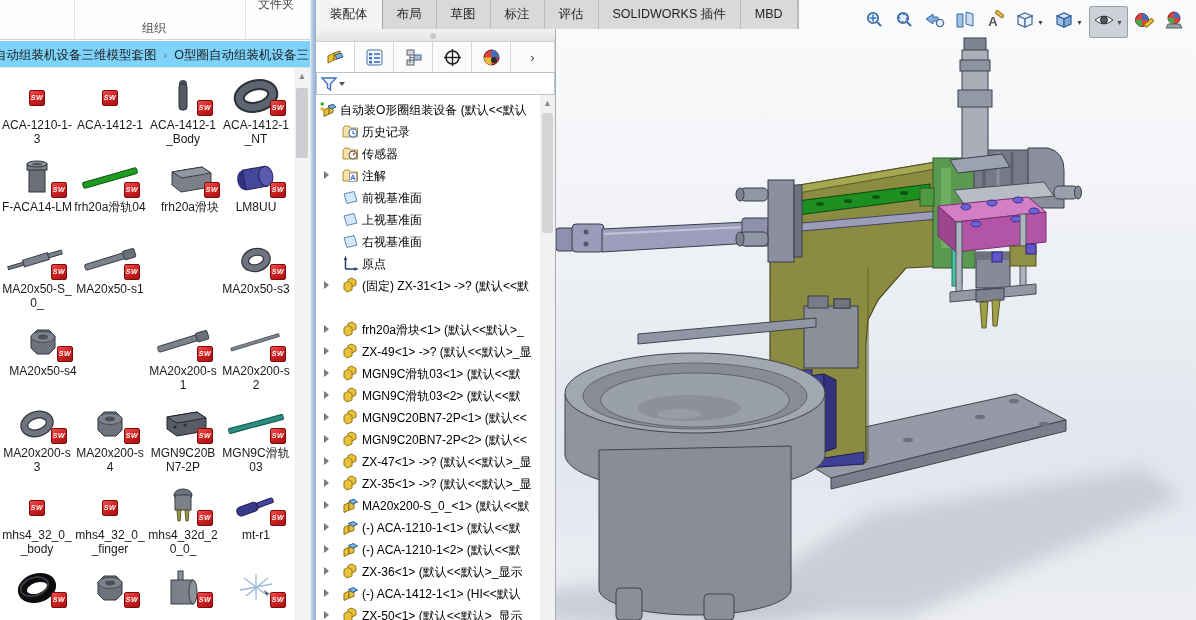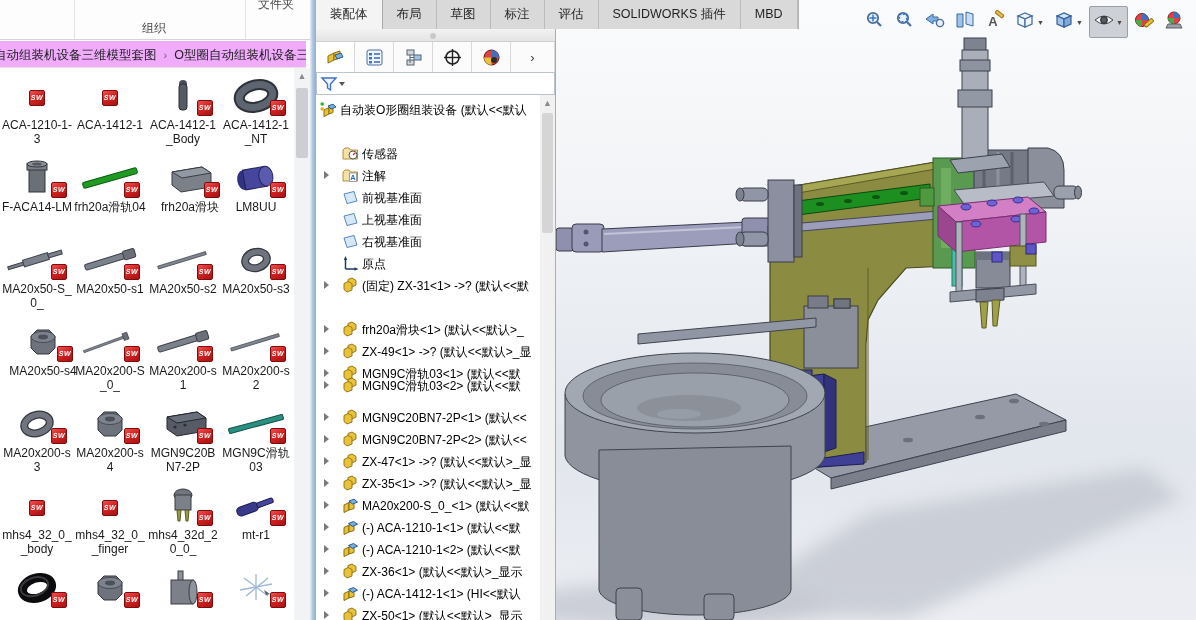--- a/index.html
+++ b/index.html
@@ -6,21 +6,21 @@
   html,body { width:1196px; height:620px; overflow:hidden;
     font-family:"Liberation Sans", sans-serif; background:#fff; }
   .abs { position:absolute; }
 
   
   #explorer { left:0; top:0; width:316px; height:620px; background:#fff; }
   #exp-ribbon { left:0; top:0; width:310px; height:40px; background:#fdfdfd;
     border-bottom:1px solid #d5d5d5; overflow:hidden; }
   .exp-sep { position:absolute; top:0; width:1px; height:40px; background:#e2e2e2; }
   .exp-group-label { position:absolute; font-size:12px; color:#4a4a4a; }
-  #exp-crumbbar { left:0; top:41px; width:306px; height:27px; background:#f0abfc;
+  #exp-crumbbar { left:0; top:41px; width:368px; height:27px; background:#7dd3fc;
     border-bottom:1px solid #e3e3e3; overflow:hidden; white-space:nowrap; }
   #breadcrumb { position:absolute; left:-6px; top:6px; font-size:12.5px; color:#222; white-space:nowrap; }
   .crumb-sep { color:#666; padding:0 7px; font-size:11px; }
   #file-area { left:0; top:68px; width:294px; height:552px; overflow:hidden; }
   .fcell { position:absolute; width:72px; height:80px; text-align:center; cursor:default; }
   .fthumb { position:relative; width:64px; height:40px; margin:0 auto; }
   .fthumb svg { position:absolute; left:0; top:0; }
   .sw-badge { position:absolute; width:16px; height:16px; border-radius:2px;
     background:linear-gradient(150deg,#f05050 0%,#d42222 45%,#a81212 100%);
     border:1px solid #7d0d0d; color:#fff; font-weight:bold; font-style:italic;
@@ -199,31 +199,20 @@
           <svg width="64" height="40" viewBox="0 0 64 40">
             <g transform="rotate(-17 32 20)">
               <rect x="6" y="17" width="42" height="6" rx="2" fill="#7c828c" stroke="#3c4048"></rect>
               <rect x="46" y="15.5" width="12" height="9" rx="2" fill="#6b7078" stroke="#3c4048"></rect>
             </g>
           </svg>
           <div class="sw-badge corner">SW</div>
         </div>
         <div class="flabel">MA20x50-s1</div>
       </div>
-      <div class="fcell" style="left: 147px; top: 172px;">
-        <div class="fthumb">
-          <svg width="64" height="40" viewBox="0 0 64 40">
-            <g transform="rotate(-17 32 20)">
-              <rect x="6" y="18.5" width="50" height="3" fill="#80868f" stroke="#40444c" stroke-width="0.7"></rect>
-            </g>
-          </svg>
-          <div class="sw-badge corner">SW</div>
-        </div>
-        <div class="flabel">MA20x50-s2</div>
-      </div>
       <div class="fcell" style="left: 220px; top: 172px;">
         <div class="fthumb">
           <svg width="64" height="40" viewBox="0 0 64 40">
             <g transform="rotate(-14 32 20)">
               <ellipse cx="32" cy="20" rx="11" ry="8" fill="none" stroke="#34373e" stroke-width="8"></ellipse>
               <ellipse cx="32" cy="20" rx="11" ry="8" fill="none" stroke="#6f747e" stroke-width="5.5"></ellipse>
             </g>
           </svg>
           <div class="sw-badge corner">SW</div>
         </div>
@@ -232,32 +221,20 @@
       <div class="fcell" style="left: 1px; top: 254px; margin-left: 6px;">
         <div class="fthumb">
           <svg width="64" height="40" viewBox="0 0 64 40">
             <polygon points="20,14 26,8 38,8 44,14 44,26 38,32 26,32 20,26" fill="#6d727c" stroke="#34373e"></polygon>
             <ellipse cx="32" cy="15" rx="12" ry="5.5" fill="#7e848d" stroke="#34373e" stroke-width="0.7"></ellipse>
             <ellipse cx="32" cy="15" rx="5" ry="2.4" fill="#4c5058"></ellipse>
           </svg>
           <div class="sw-badge corner">SW</div>
         </div>
         <div class="flabel">MA20x50-s4</div>
-      </div>
-      <div class="fcell" style="left: 74px; top: 254px;">
-        <div class="fthumb">
-          <svg width="64" height="40" viewBox="0 0 64 40">
-            <g transform="rotate(-20 32 20)">
-              <rect x="4" y="19" width="44" height="2.2" fill="#80868f" stroke="#40444c" stroke-width="0.6"></rect>
-              <rect x="46" y="16.5" width="5" height="7" fill="#6b7078" stroke="#3c4048" stroke-width="0.7"></rect>
-            </g>
-          </svg>
-          <div class="sw-badge corner">SW</div>
-        </div>
-        <div class="flabel">MA20x200-S_0_</div>
       </div>
       <div class="fcell" style="left: 147px; top: 254px;">
         <div class="fthumb">
           <svg width="64" height="40" viewBox="0 0 64 40">
             <g transform="rotate(-17 32 20)">
               <rect x="6" y="17" width="42" height="6" rx="2" fill="#7c828c" stroke="#3c4048"></rect>
               <rect x="46" y="15.5" width="12" height="9" rx="2" fill="#6b7078" stroke="#3c4048"></rect>
             </g>
           </svg>
           <div class="sw-badge corner">SW</div>
@@ -686,20 +663,28 @@
         <div class="trow" style="top: 4px;">
           <span class="ticon" style="left: 4px;"><svg width="17" height="17" viewBox="0 0 17 17">
               <circle cx="2.2" cy="3" r="1.8" fill="#2bb52b"></circle>
               <circle cx="2.2" cy="8" r="1.8" fill="#e0b020"></circle>
               <polygon points="4,9 9,6.5 9,13 4,15.5" fill="#e8c23a" stroke="#8a6d10"></polygon>
               <polygon points="9,6.5 13,5 13,11.5 9,13" fill="#e8c23a" stroke="#8a6d10"></polygon>
               <polygon points="8,5 13,3.2 16,6 11,8" fill="#7ab0e0" stroke="#2a5a8a"></polygon>
             </svg></span>
           <span class="tlabel" style="left: 24px;">自动装O形圈组装设备 (默认&lt;&lt;默认</span>
         </div>
+        <div class="trow" style="top: 26px;">
+          <span class="ticon" style="left: 26px;"><svg width="17" height="17" viewBox="0 0 17 17">
+              <path d="M1,5 l2,-2 h4 l1.5,2 h7 v9 h-14.5 z" fill="#f5e2a8" stroke="#a8862a" stroke-width="0.9"></path>
+              <circle cx="11" cy="10" r="4" fill="#fff" stroke="#2a6ad4" stroke-width="1.1"></circle>
+              <path d="M11,8 v2.2 l1.8,1" stroke="#2a6ad4" fill="none" stroke-width="1.1"></path>
+            </svg></span>
+          <span class="tlabel" style="left: 46px;">历史记录</span>
+        </div>
         <div class="trow" style="top: 48px;">
           <span class="ticon" style="left: 26px;"><svg width="17" height="17" viewBox="0 0 17 17">
               <path d="M1,5 l2,-2 h4 l1.5,2 h7 v9 h-14.5 z" fill="#f5e2a8" stroke="#a8862a" stroke-width="0.9"></path>
               <circle cx="11" cy="10" r="4" fill="#fff" stroke="#555" stroke-width="1"></circle>
               <line x1="11" y1="10" x2="13.4" y2="7.8" stroke="#d03030" stroke-width="1.3"></line>
             </svg></span>
           <span class="tlabel" style="left: 46px;">传感器</span>
         </div>
         <div class="trow" style="top: 70px;">
           <span class="arrow" style="left: 8px;"></span>
@@ -764,21 +749,21 @@
           <span class="tlabel" style="left: 46px;">ZX-49&lt;1&gt; -&gt;? (默认&lt;&lt;默认&gt;_显</span>
         </div>
         <div class="trow" style="top: 268px;">
           <span class="arrow" style="left: 8px;"></span>
           <span class="ticon" style="left: 26px;"><svg width="17" height="17" viewBox="0 0 17 17">
               <polygon points="2,6.5 6,4.5 6,2.5 10,1 14,3.5 14,8 10,10 10,13 5,15 2,12.5" fill="#e8c23a" stroke="#8a6d10" stroke-width="0.9"></polygon>
               <polyline points="6,4.5 10,6.5 10,10" fill="none" stroke="#8a6d10" stroke-width="0.8"></polyline>
             </svg></span>
           <span class="tlabel" style="left: 46px;">MGN9C滑轨03&lt;1&gt; (默认&lt;&lt;默</span>
         </div>
-        <div class="trow" style="top: 280px; padding-left: 20px;">
+        <div class="trow" style="top: 290px; padding-left: 20px;">
           <span class="arrow" style="left: 8px;"></span>
           <span class="ticon" style="left: 26px;"><svg width="17" height="17" viewBox="0 0 17 17">
               <polygon points="2,6.5 6,4.5 6,2.5 10,1 14,3.5 14,8 10,10 10,13 5,15 2,12.5" fill="#e8c23a" stroke="#8a6d10" stroke-width="0.9"></polygon>
               <polyline points="6,4.5 10,6.5 10,10" fill="none" stroke="#8a6d10" stroke-width="0.8"></polyline>
             </svg></span>
           <span class="tlabel" style="left: 46px;">MGN9C滑轨03&lt;2&gt; (默认&lt;&lt;默</span>
         </div>
         <div class="trow" style="top: 312px;">
           <span class="arrow" style="left: 8px;"></span>
           <span class="ticon" style="left: 26px;"><svg width="17" height="17" viewBox="0 0 17 17">

